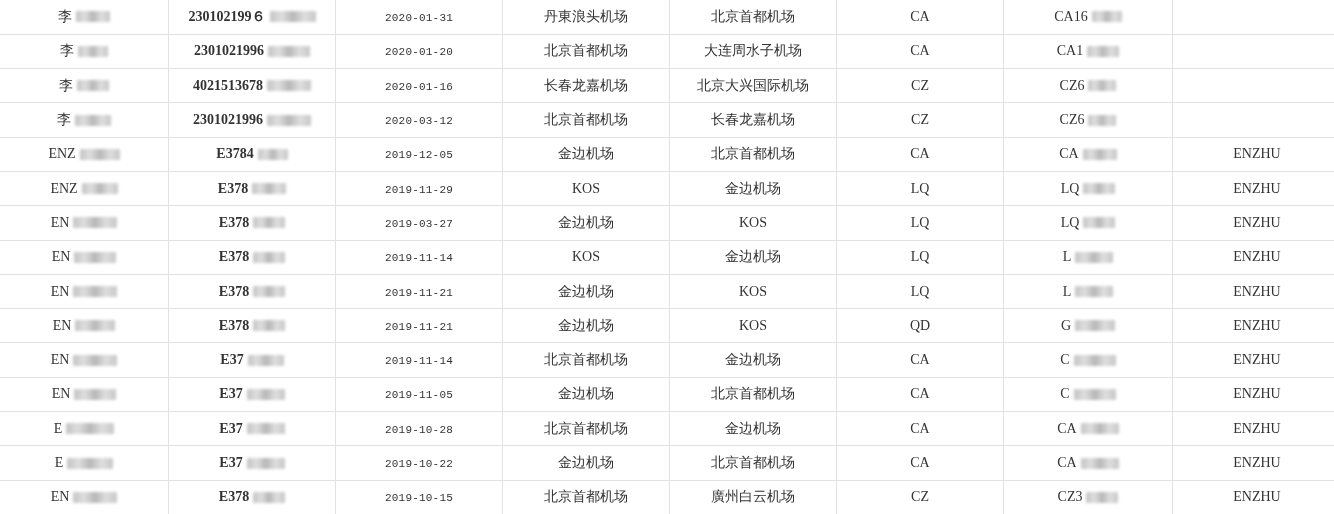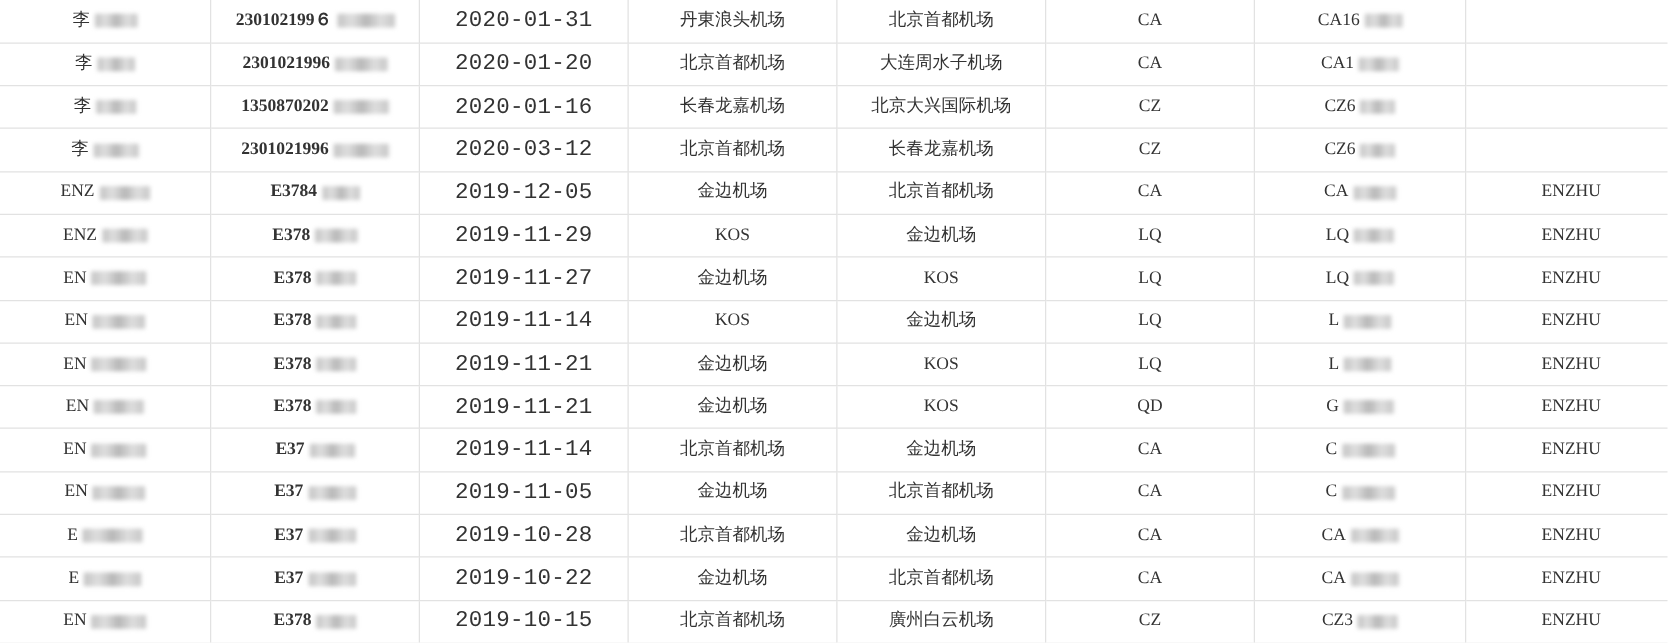--- a/index.html
+++ b/index.html
@@ -49,21 +49,21 @@
 
   .cell {
     display: inline-flex;
     align-items: center;
     justify-content: center;
     gap: 2px;
   }
   .txt { line-height: 1; }
   .date-txt {
     font-family: "Liberation Mono", monospace;
-    font-size: 18px;
+    font-size: 11px;
     letter-spacing: 0.2px;
   }
   
   .redact {
     display: inline-block;
     height: 11px;
     border-radius: 1px;
     background: linear-gradient(90deg,
         rgba(175,175,175,0.75) 0%,
         rgba(205,205,205,0.65) 25%,
@@ -138,21 +138,21 @@
           <td class="col-agent"><span class="cell">
               <span class="txt"></span>
             </span></td>
         </tr>
         <tr>
           <td class="col-name"><span class="cell">
               <span class="txt">李</span>
               <span class="redact" style="width: 32px;"></span>
             </span></td>
           <td class="col-id"><span class="cell">
-              <span class="txt">1350870202</span>
+              <span class="txt">4021513678</span>
               <span class="redact" style="width: 44px;"></span>
             </span></td>
           <td class="col-date"><span class="cell">
               <span class="txt date-txt">2020-01-16</span>
             </span></td>
           <td class="col-dep"><span class="cell">
               <span class="txt">长春龙嘉机场</span>
             </span></td>
           <td class="col-arr"><span class="cell">
               <span class="txt">北京大兴国际机场</span>
@@ -258,21 +258,21 @@
         <tr>
           <td class="col-name"><span class="cell">
               <span class="txt">EN</span>
               <span class="redact" style="width: 44px;"></span>
             </span></td>
           <td class="col-id"><span class="cell">
               <span class="txt">E378</span>
               <span class="redact" style="width: 32px;"></span>
             </span></td>
           <td class="col-date"><span class="cell">
-              <span class="txt date-txt">2019-11-27</span>
+              <span class="txt date-txt">2019-03-27</span>
             </span></td>
           <td class="col-dep"><span class="cell">
               <span class="txt">金边机场</span>
             </span></td>
           <td class="col-arr"><span class="cell">
               <span class="txt">KOS</span>
             </span></td>
           <td class="col-air"><span class="cell">
               <span class="txt">LQ</span>
             </span></td>

